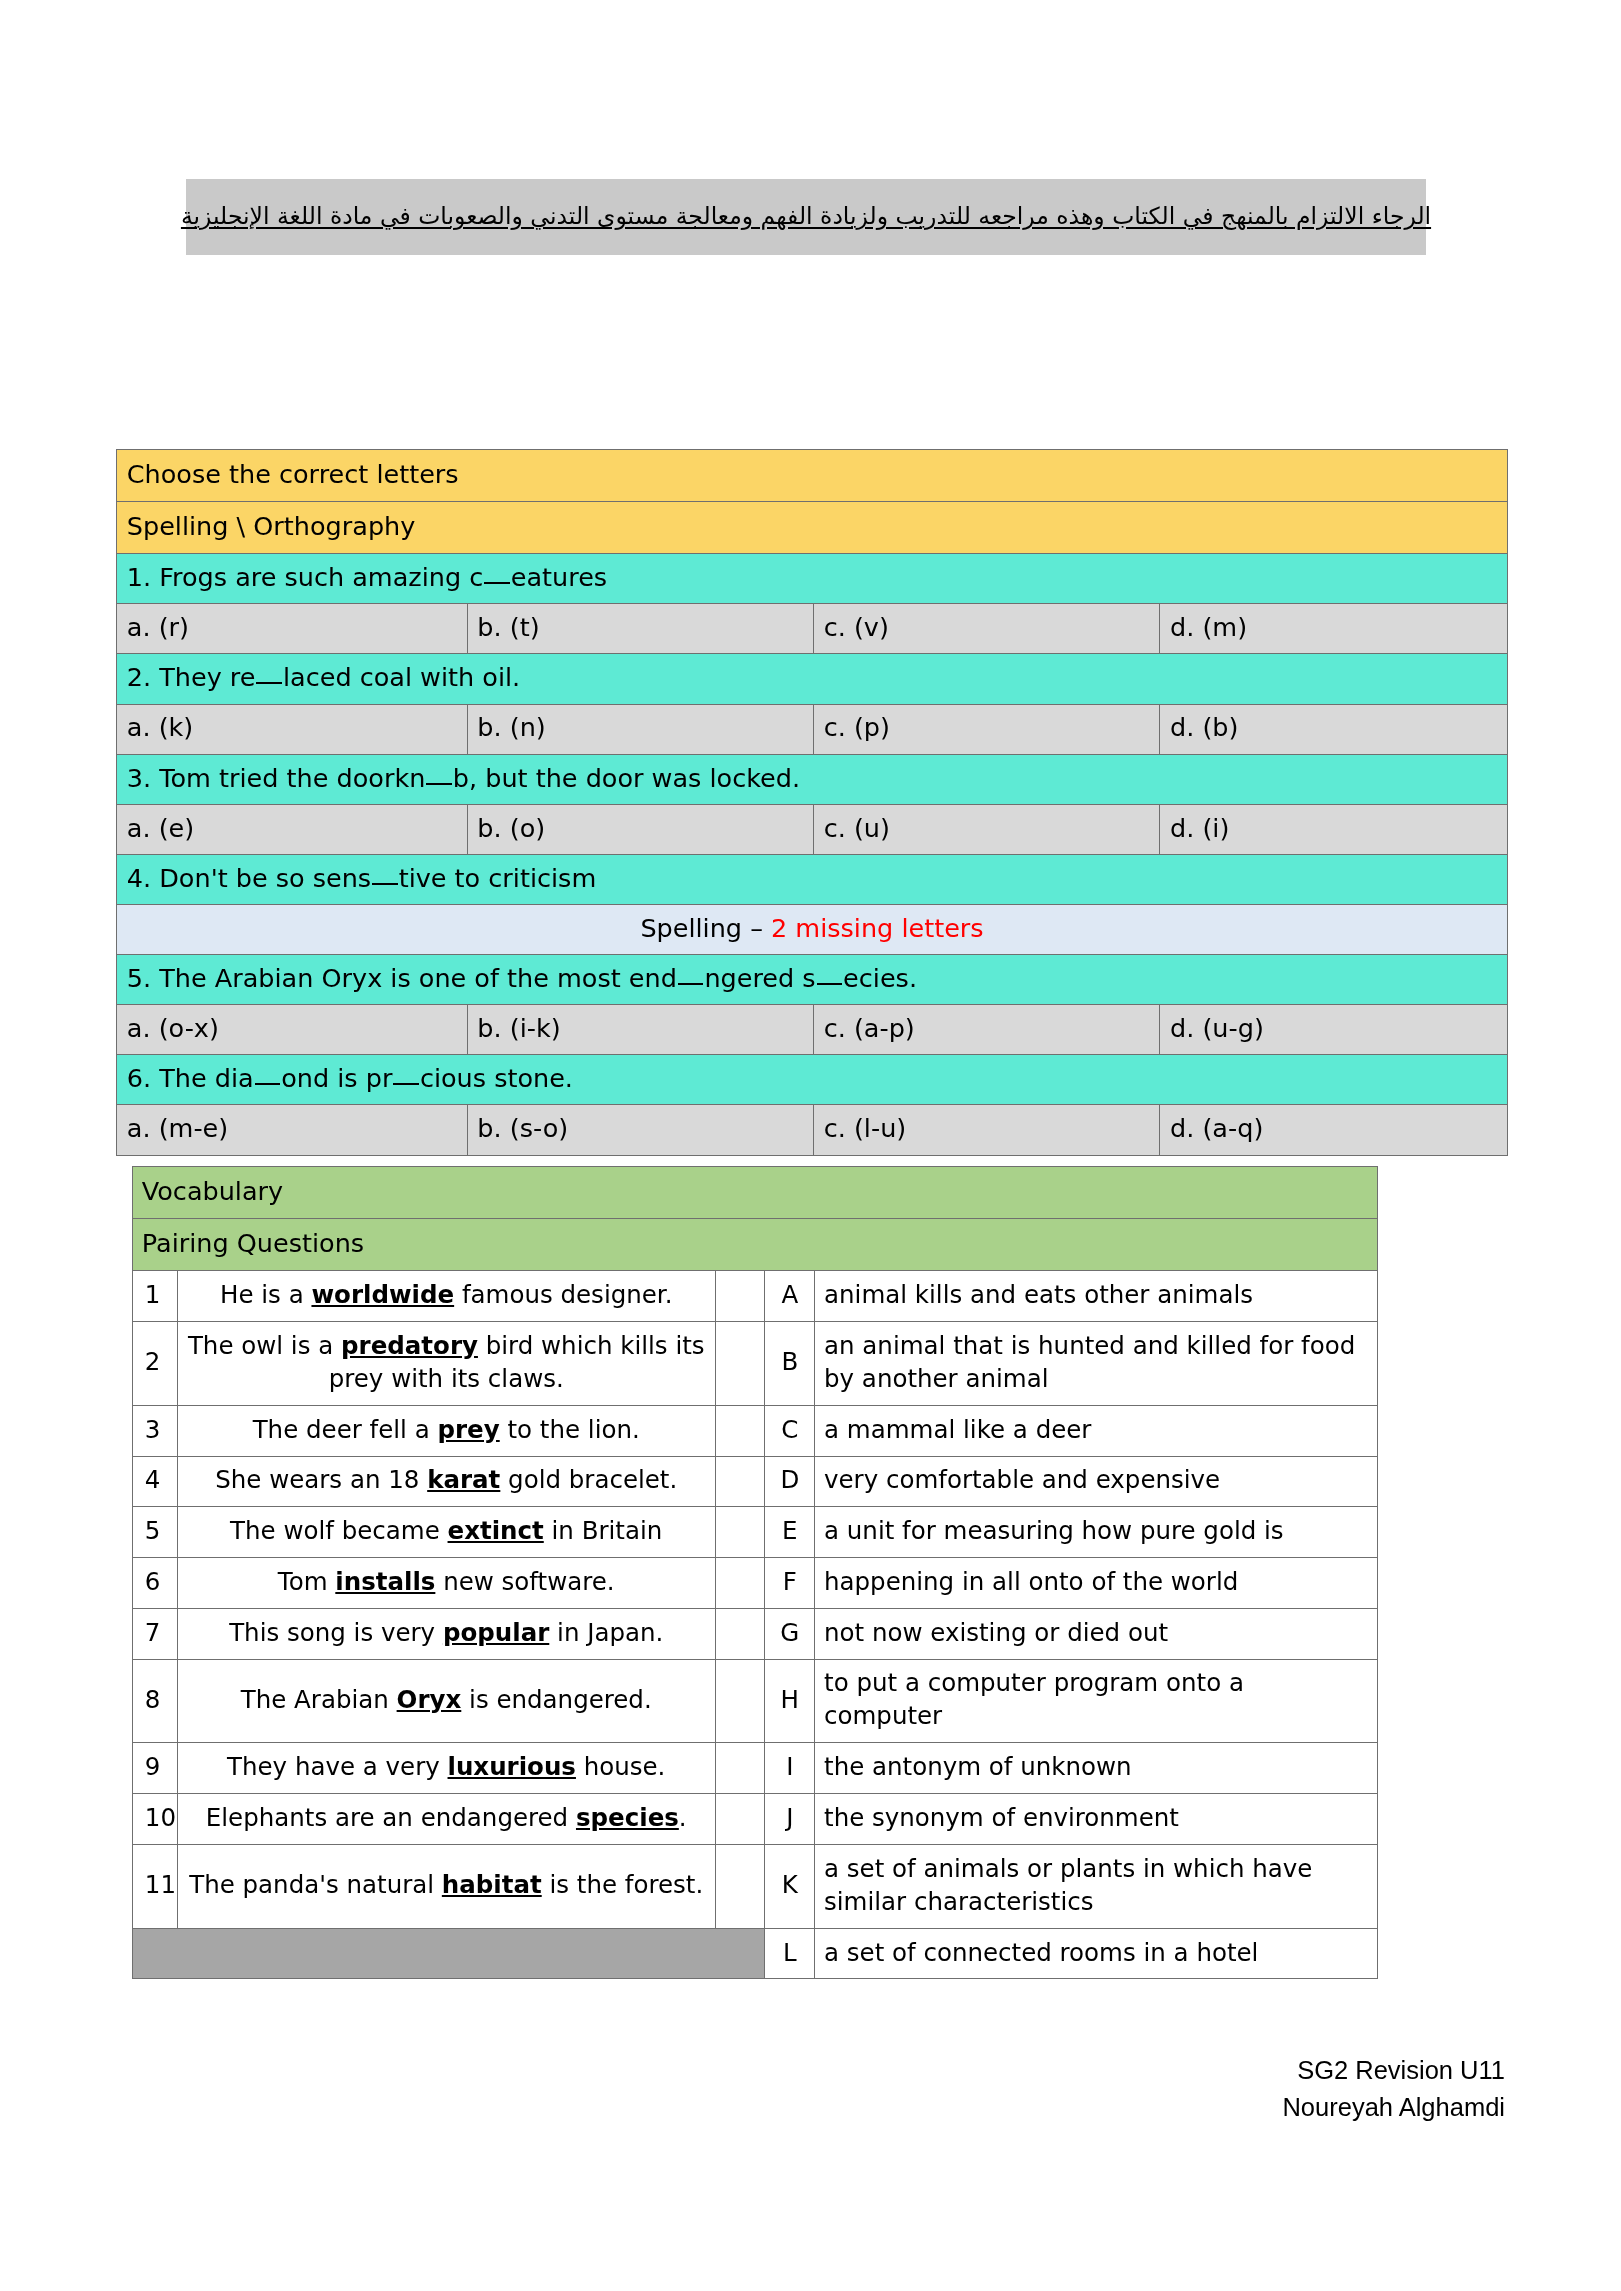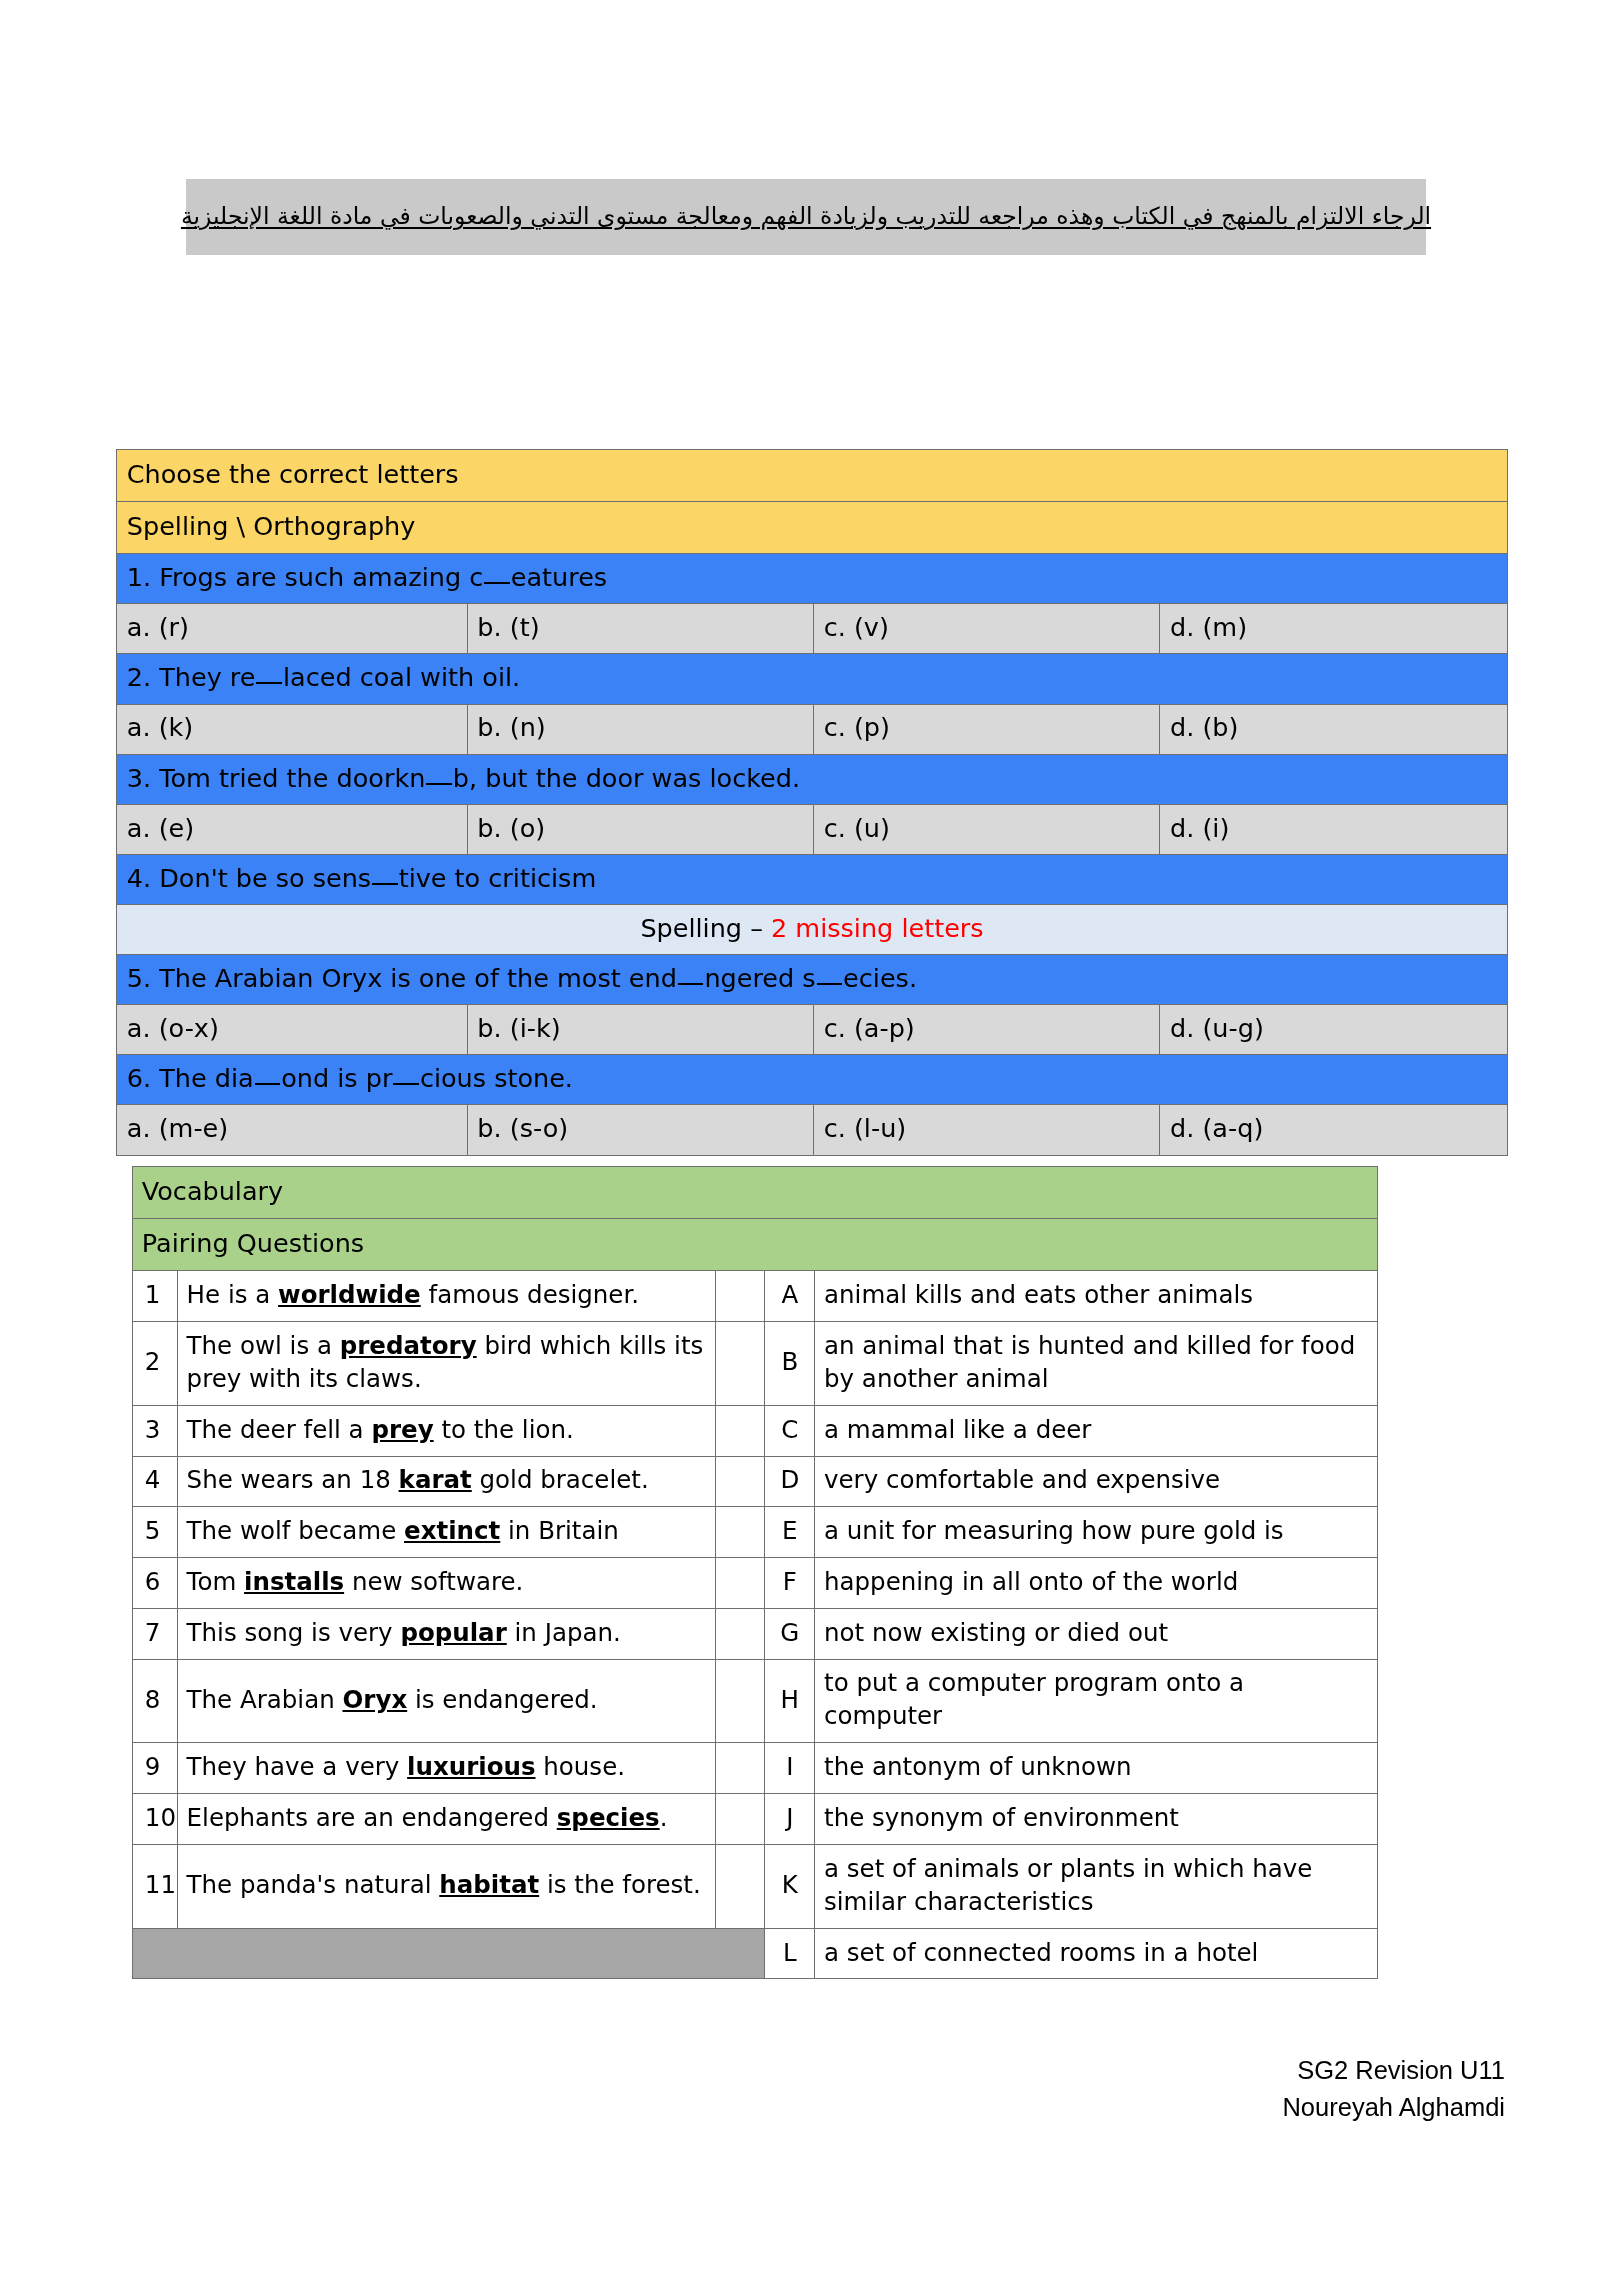--- a/index.html
+++ b/index.html
@@ -75,21 +75,21 @@
     top: 449px;
     width: 1392px;
   }
   #spelling-table td.band-head {
     background: #fbd566;
     font-size: 25.5px;
     padding-top: 6.9px;
     padding-bottom: 9.8px;
   }
   #spelling-table td.question-cell {
-    background: #3b82f6;
+    background: #5eead4;
     font-size: 25.5px;
   }
   #spelling-table td.option-cell {
     background: #d9d9d9;
     font-size: 25.5px;
   }
   #spelling-table td.divider-cell {
     background: #dee8f4;
     text-align: center;
     font-size: 25.5px;
@@ -117,21 +117,21 @@
   }
   #vocab-table td.band-head {
     background: #a9d18a;
     font-size: 25.5px;
   }
   #vocab-table td.num-cell {
     text-align: left;
     padding-left: 11.8px;
   }
   #vocab-table td.sentence-cell {
-    text-align: left;
+    text-align: center;
   }
   #vocab-table td.blank-cell {
     background: #ffffff;
   }
   #vocab-table td.letter-cell {
     text-align: center;
   }
   #vocab-table td.definition-cell {
     text-align: left;
   }

